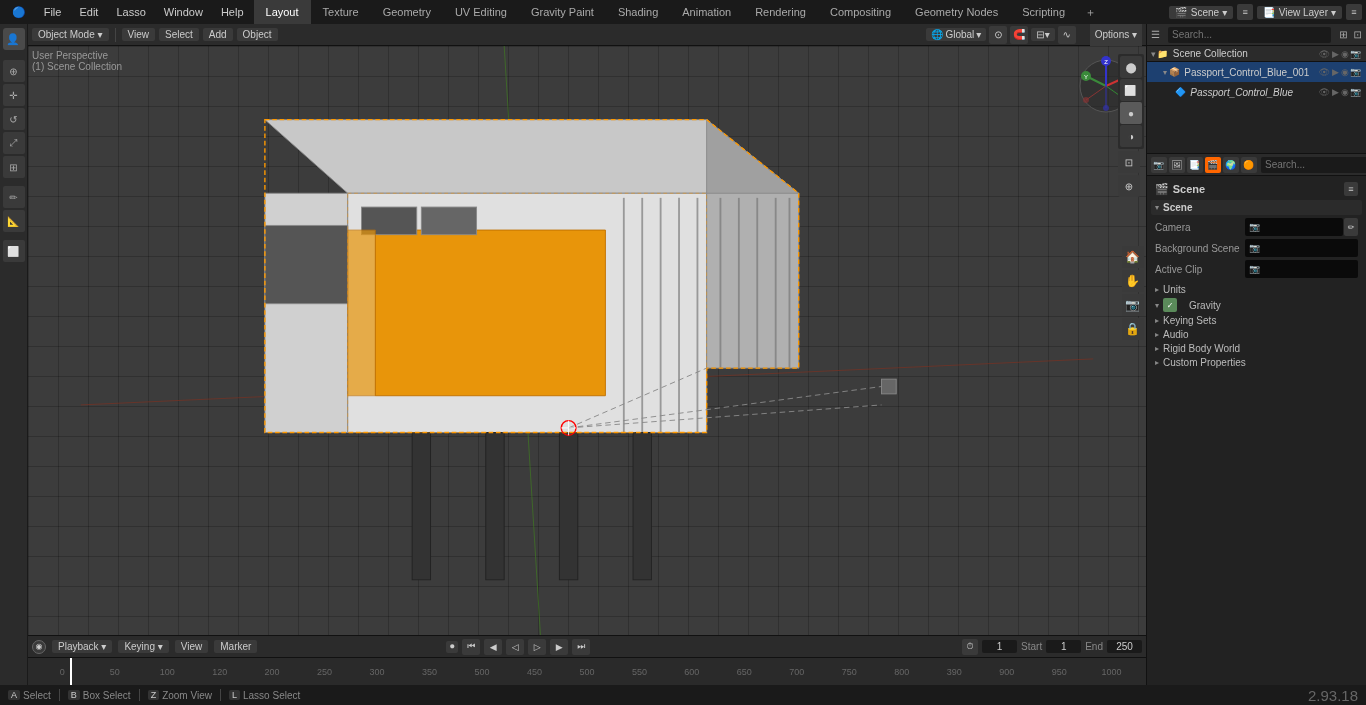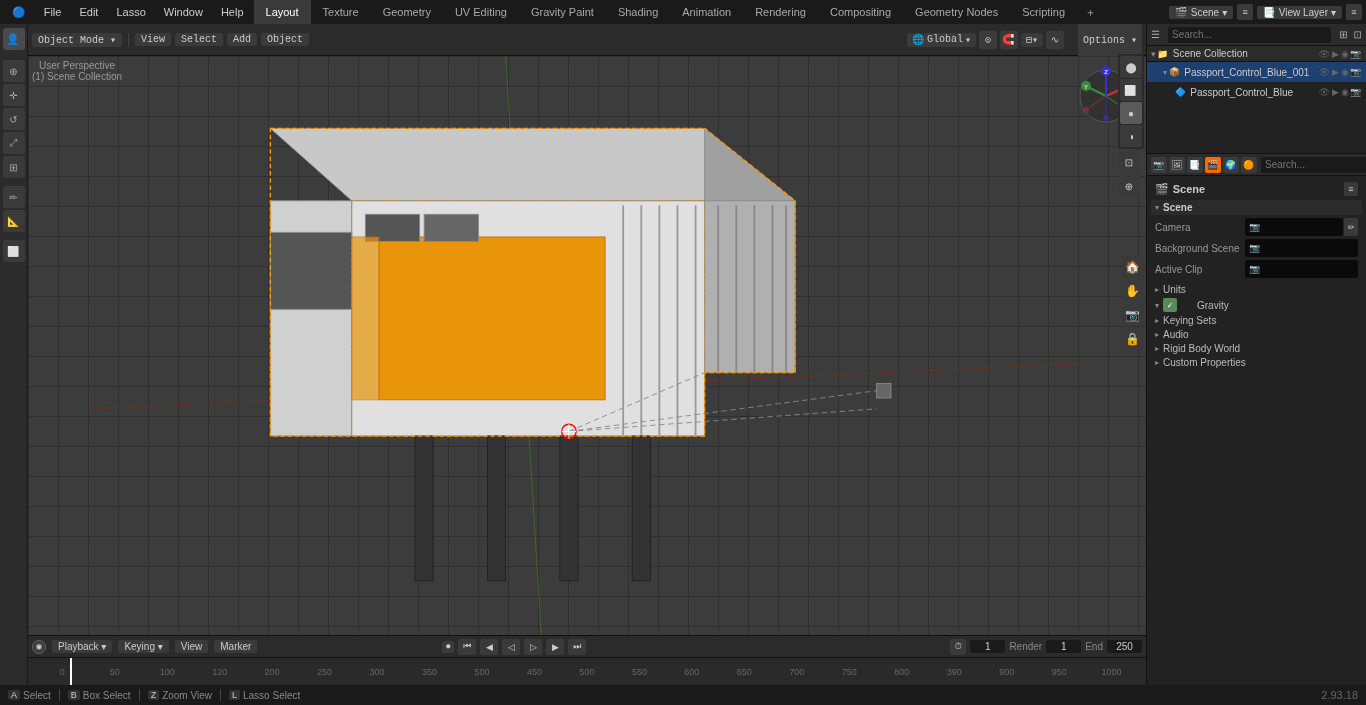--- a/index.html
+++ b/index.html
@@ -82,29 +82,28 @@
 
     
     .viewport-container {
       flex: 1;
       display: flex;
       flex-direction: column;
       background: #1a1a1a;
       position: relative;
     }
     .viewport-header {
-      height: 32px;
+      height: 22px;
       background: #2b2b2b;
       display: flex;
       align-items: center;
       gap: 4px;
       padding: 0 4px;
       border-bottom: 1px solid #111;
       flex-shrink: 0;
-      font-family: Liberation Mono, monospace;
     }
     .viewport-header-btn {
       padding: 1px 6px;
       background: #3a3a3a;
       border-radius: 2px;
       color: #ccc;
       cursor: pointer;
       font-size: 10px;
     }
 
@@ -548,21 +547,21 @@
         <line x1="530" y1="415" x2="870" y2="370" stroke="#888" stroke-width="1" stroke-dasharray="6,4"></line>
         <line x1="530" y1="415" x2="870" y2="390" stroke="#888" stroke-width="1" stroke-dasharray="6,4"></line>
 
         <rect x="870" y="362" width="16" height="16" fill="#666" stroke="#888" stroke-width="1"></rect>
 
         <circle cx="530" cy="415" r="8" fill="none" stroke="#f00" stroke-width="1.5"></circle>
         <line x1="522" y1="415" x2="538" y2="415" stroke="#fff" stroke-width="1"></line>
         <line x1="530" y1="407" x2="530" y2="423" stroke="#fff" stroke-width="1"></line>
       </svg>
 
-      <div style="position:absolute;top:4px;left:4px;color:#999;font-size:10px;text-align:center;">
+      <div style="position:absolute;top:4px;left:4px;color:#999;font-size:10px;">
         <div>User Perspective</div>
         <div>(1) Scene Collection</div>
       </div>
 
       <div class="nav-gizmo">
         <svg viewBox="0 0 60 60" width="60" height="60">
           <circle cx="30" cy="30" r="26" fill="#2a2a2a" fill-opacity="0.6" stroke="#555" stroke-width="1"></circle>
 
           <line x1="30" y1="30" x2="52" y2="20" stroke="#cc3333" stroke-width="2"></line>
           <circle cx="52" cy="20" r="5" fill="#cc3333"></circle>
@@ -610,21 +609,21 @@
           <div class="tl-ctrl-btn">◀</div>
           <div class="tl-ctrl-btn">◁</div>
           <div class="tl-ctrl-btn">▷</div>
           <div class="tl-ctrl-btn">▶</div>
           <div class="tl-ctrl-btn">⏭</div>
         </div>
 
         <div class="frame-controls">
           <div style="width:16px;height:16px;background:#3a3a3a;border-radius:2px;display:flex;align-items:center;justify-content:center;font-size:9px;">⏱</div>
           <input type="text" class="frame-input" value="1" style="">
-          <span class="frame-label">Render</span>
+          <span class="frame-label">Start</span>
           <input type="text" class="frame-input" value="1" style="">
           <span class="frame-label">End</span>
           <input type="text" class="frame-input" value="250" style="">
         </div>
       </div>
 
       <div class="timeline-track">
         <div class="timeline-numbers">
           <div class="tl-num">0</div>
           <div class="tl-num">50</div>
@@ -683,21 +682,21 @@
         <div class="outliner-actions">
           <span>👁</span>
           <span>▶</span>
           <span>◉</span>
           <span>📷</span>
         </div>
       </div>
 
       <div class="outliner-item outliner-item-indent2">
         <span class="outliner-icon">🔷</span>
-        <span style="color:#ccc;font-size:10px;">Passport_Control_Blue</span>
+        <span style="color:#ccc;font-size:10px;font-style:italic;">Passport_Control_Blue</span>
         <div class="outliner-actions">
           <span>👁</span>
           <span>▶</span>
           <span>◉</span>
           <span>📷</span>
         </div>
       </div>
     </div>
 
     <div style="flex:1;display:flex;flex-direction:column;overflow:hidden;">
@@ -756,21 +755,21 @@
         <div class="prop-collapse">
           <span class="prop-collapse-arrow">▸</span>
           <span class="prop-collapse-label">Units</span>
         </div>
 
         <div class="prop-collapse">
           <span class="prop-collapse-arrow">▾</span>
           <div class="prop-checkbox checked">
             <span style="color:#fff;font-size:8px;">✓</span>
           </div>
-          <span class="prop-collapse-label" style="margin-left:20px;">Gravity</span>
+          <span class="prop-collapse-label" style="margin-left:12px;">Gravity</span>
         </div>
 
         <div class="prop-collapse">
           <span class="prop-collapse-arrow">▸</span>
           <span class="prop-collapse-label">Keying Sets</span>
         </div>
 
         <div class="prop-collapse">
           <span class="prop-collapse-arrow">▸</span>
           <span class="prop-collapse-label">Audio</span>
@@ -803,14 +802,14 @@
   <div style="width:1px;height:12px;background:#444;"></div>
   <div class="status-item">
     <span class="status-item-key">Z</span>
     <span>Zoom View</span>
   </div>
   <div style="width:1px;height:12px;background:#444;"></div>
   <div class="status-item">
     <span class="status-item-key">L</span>
     <span>Lasso Select</span>
   </div>
-  <div style="margin-left:auto;color:#666;font-size:11px;">2.93.18</div>
+  <div style="margin-left:auto;color:#666;font-size:15px;">2.93.18</div>
 </div>
 
 </body></html>

